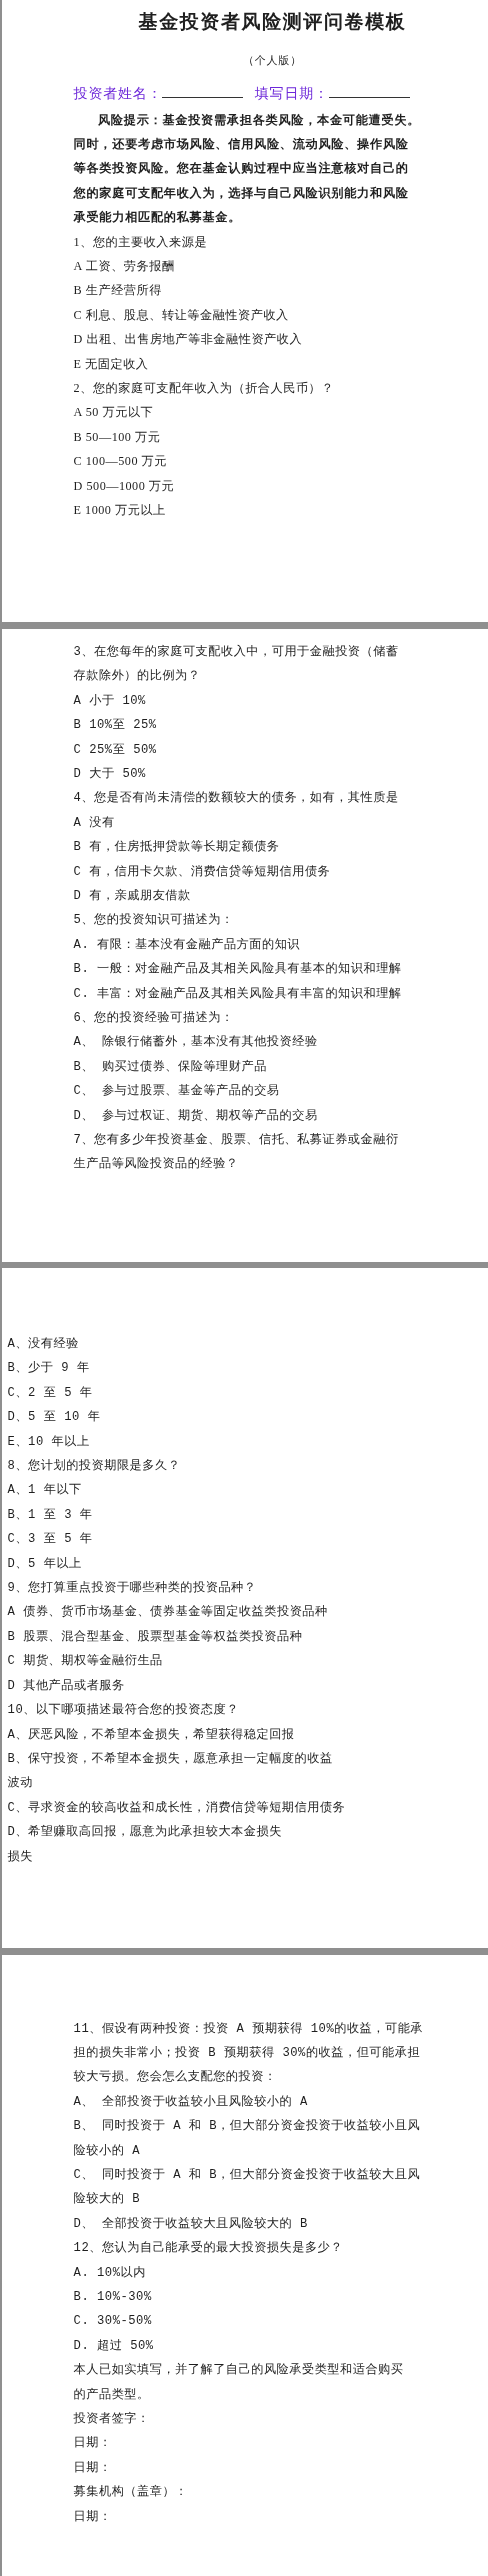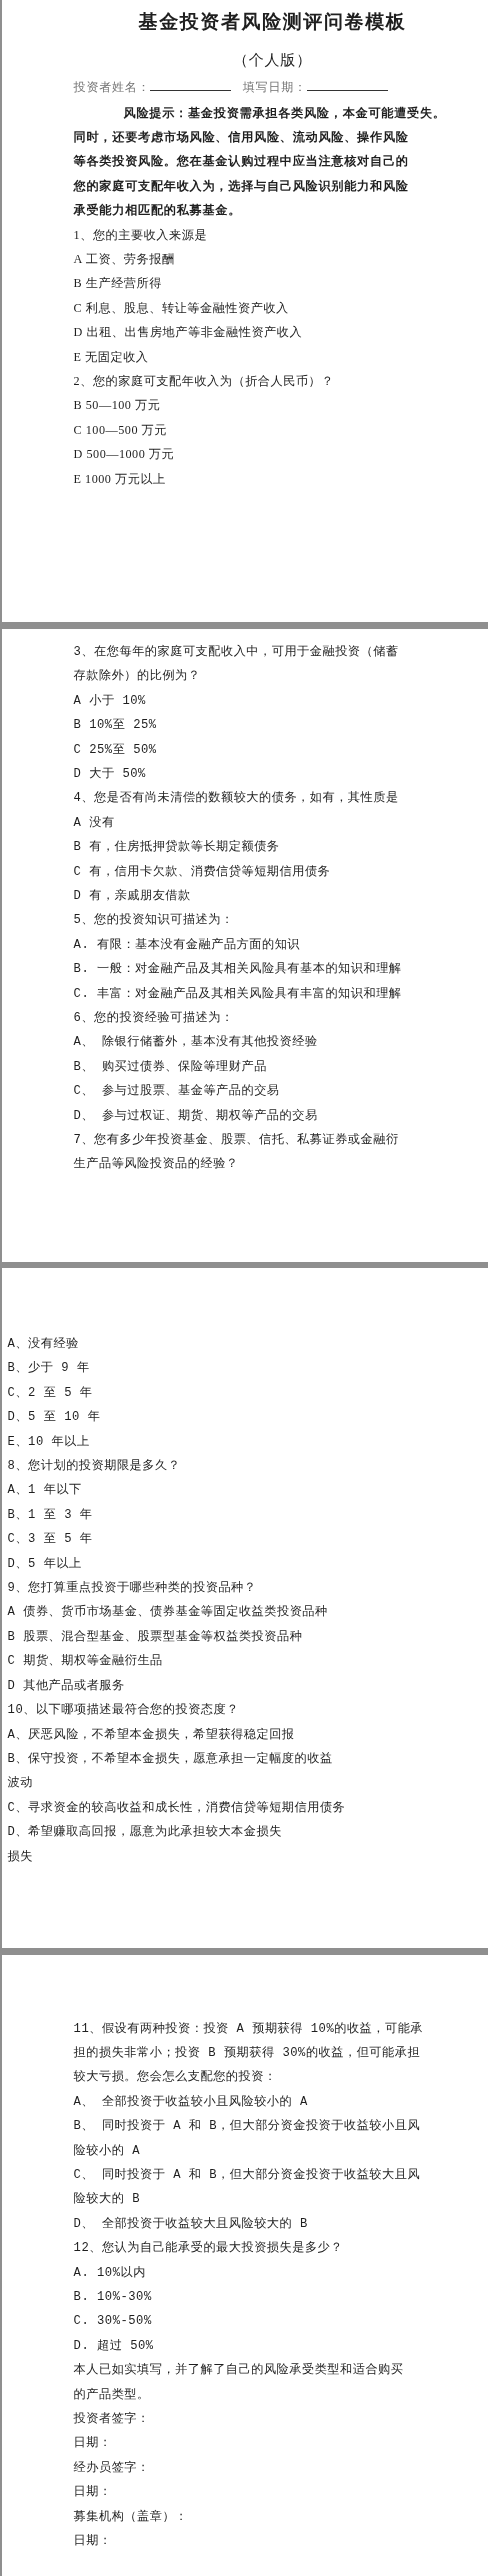--- a/index.html
+++ b/index.html
@@ -32,32 +32,32 @@
     margin: 0;
     font-size: 19px;
     font-weight: bold;
     line-height: 23px;
     text-align: center;
     letter-spacing: 1.6px;
     color: #1f1f1f;
   }
   .subtitle {
     margin-top: 19.6px;
-    font-size: 15px;
+    font-size: 11px;
     line-height: 16.3px;
     text-align: center;
     letter-spacing: 0.8px;
     color: #1f1f1f;
   }
   .fields-row {
-    margin-top: 9px;
-    font-size: 12px;
+    margin-top: 16px;
+    font-size: 14px;
     line-height: 18px;
     letter-spacing: 0.8px;
-    color: #737373;
+    color: #6d28d9;
     white-space: nowrap;
   }
   .blank {
     display: inline-block;
     width: 81px;
     height: 11.4px;
     border-bottom: 0.8px solid #333;
     margin-right: 11.4px;
     vertical-align: baseline;
   }
@@ -66,21 +66,21 @@
   .lines { margin: 0; }
   .notice { margin-top: 4.9px; }
   .line {
     font-size: 12.2px;
     line-height: 24.4px;
     letter-spacing: 0.5px;
     color: #1f1f1f;
     white-space: nowrap;
   }
   .notice .line { font-weight: bold; letter-spacing: 0.7px; }
-  .notice .line:first-child { text-indent: 2em; text-align: center; }
+  .notice .line:first-child { text-indent: 2em; }
 </style>
 </head>
 <body>
 
 <div class="doc">
 
   <section class="page page1">
     <h1 class="title">基金投资者风险测评问卷模板</h1>
     <div class="subtitle">（个人版）</div>
     <div class="fields-row">
@@ -94,20 +94,21 @@
         <div class="line">承受能力相匹配的私募基金。</div>
       </div>
     <div class="lines">
         <div class="line">1、您的主要收入来源是</div>
         <div class="line">A 工资、劳务报酬</div>
         <div class="line">B 生产经营所得</div>
         <div class="line">C 利息、股息、转让等金融性资产收入</div>
         <div class="line">D 出租、出售房地产等非金融性资产收入</div>
         <div class="line">E 无固定收入</div>
         <div class="line">2、您的家庭可支配年收入为（折合人民币）？</div>
+        <div class="line">A 50 万元以下</div>
         <div class="line">B 50—100 万元</div>
         <div class="line">C 100—500 万元</div>
         <div class="line">D 500—1000 万元</div>
         <div class="line">E 1000 万元以上</div>
       </div>
   </section>
 
   <section class="page page2">
     <div class="lines">
         <div class="line">3、在您每年的家庭可支配收入中，可用于金融投资（储蓄</div>
@@ -175,21 +176,20 @@
         <div class="line">D、 全部投资于收益较大且风险较大的 B</div>
         <div class="line">12、您认为自己能承受的最大投资损失是多少？</div>
         <div class="line">A. 10%以内</div>
         <div class="line">B. 10%-30%</div>
         <div class="line">C. 30%-50%</div>
         <div class="line">D. 超过 50%</div>
         <div class="line">本人已如实填写，并了解了自己的风险承受类型和适合购买</div>
         <div class="line">的产品类型。</div>
         <div class="line">投资者签字：</div>
         <div class="line">日期：</div>
-        <div class="line">经办员签字：</div>
         <div class="line">日期：</div>
         <div class="line">募集机构（盖章）：</div>
         <div class="line">日期：</div>
       </div>
   </section>
 
 </div>
 
 
 </body></html>

